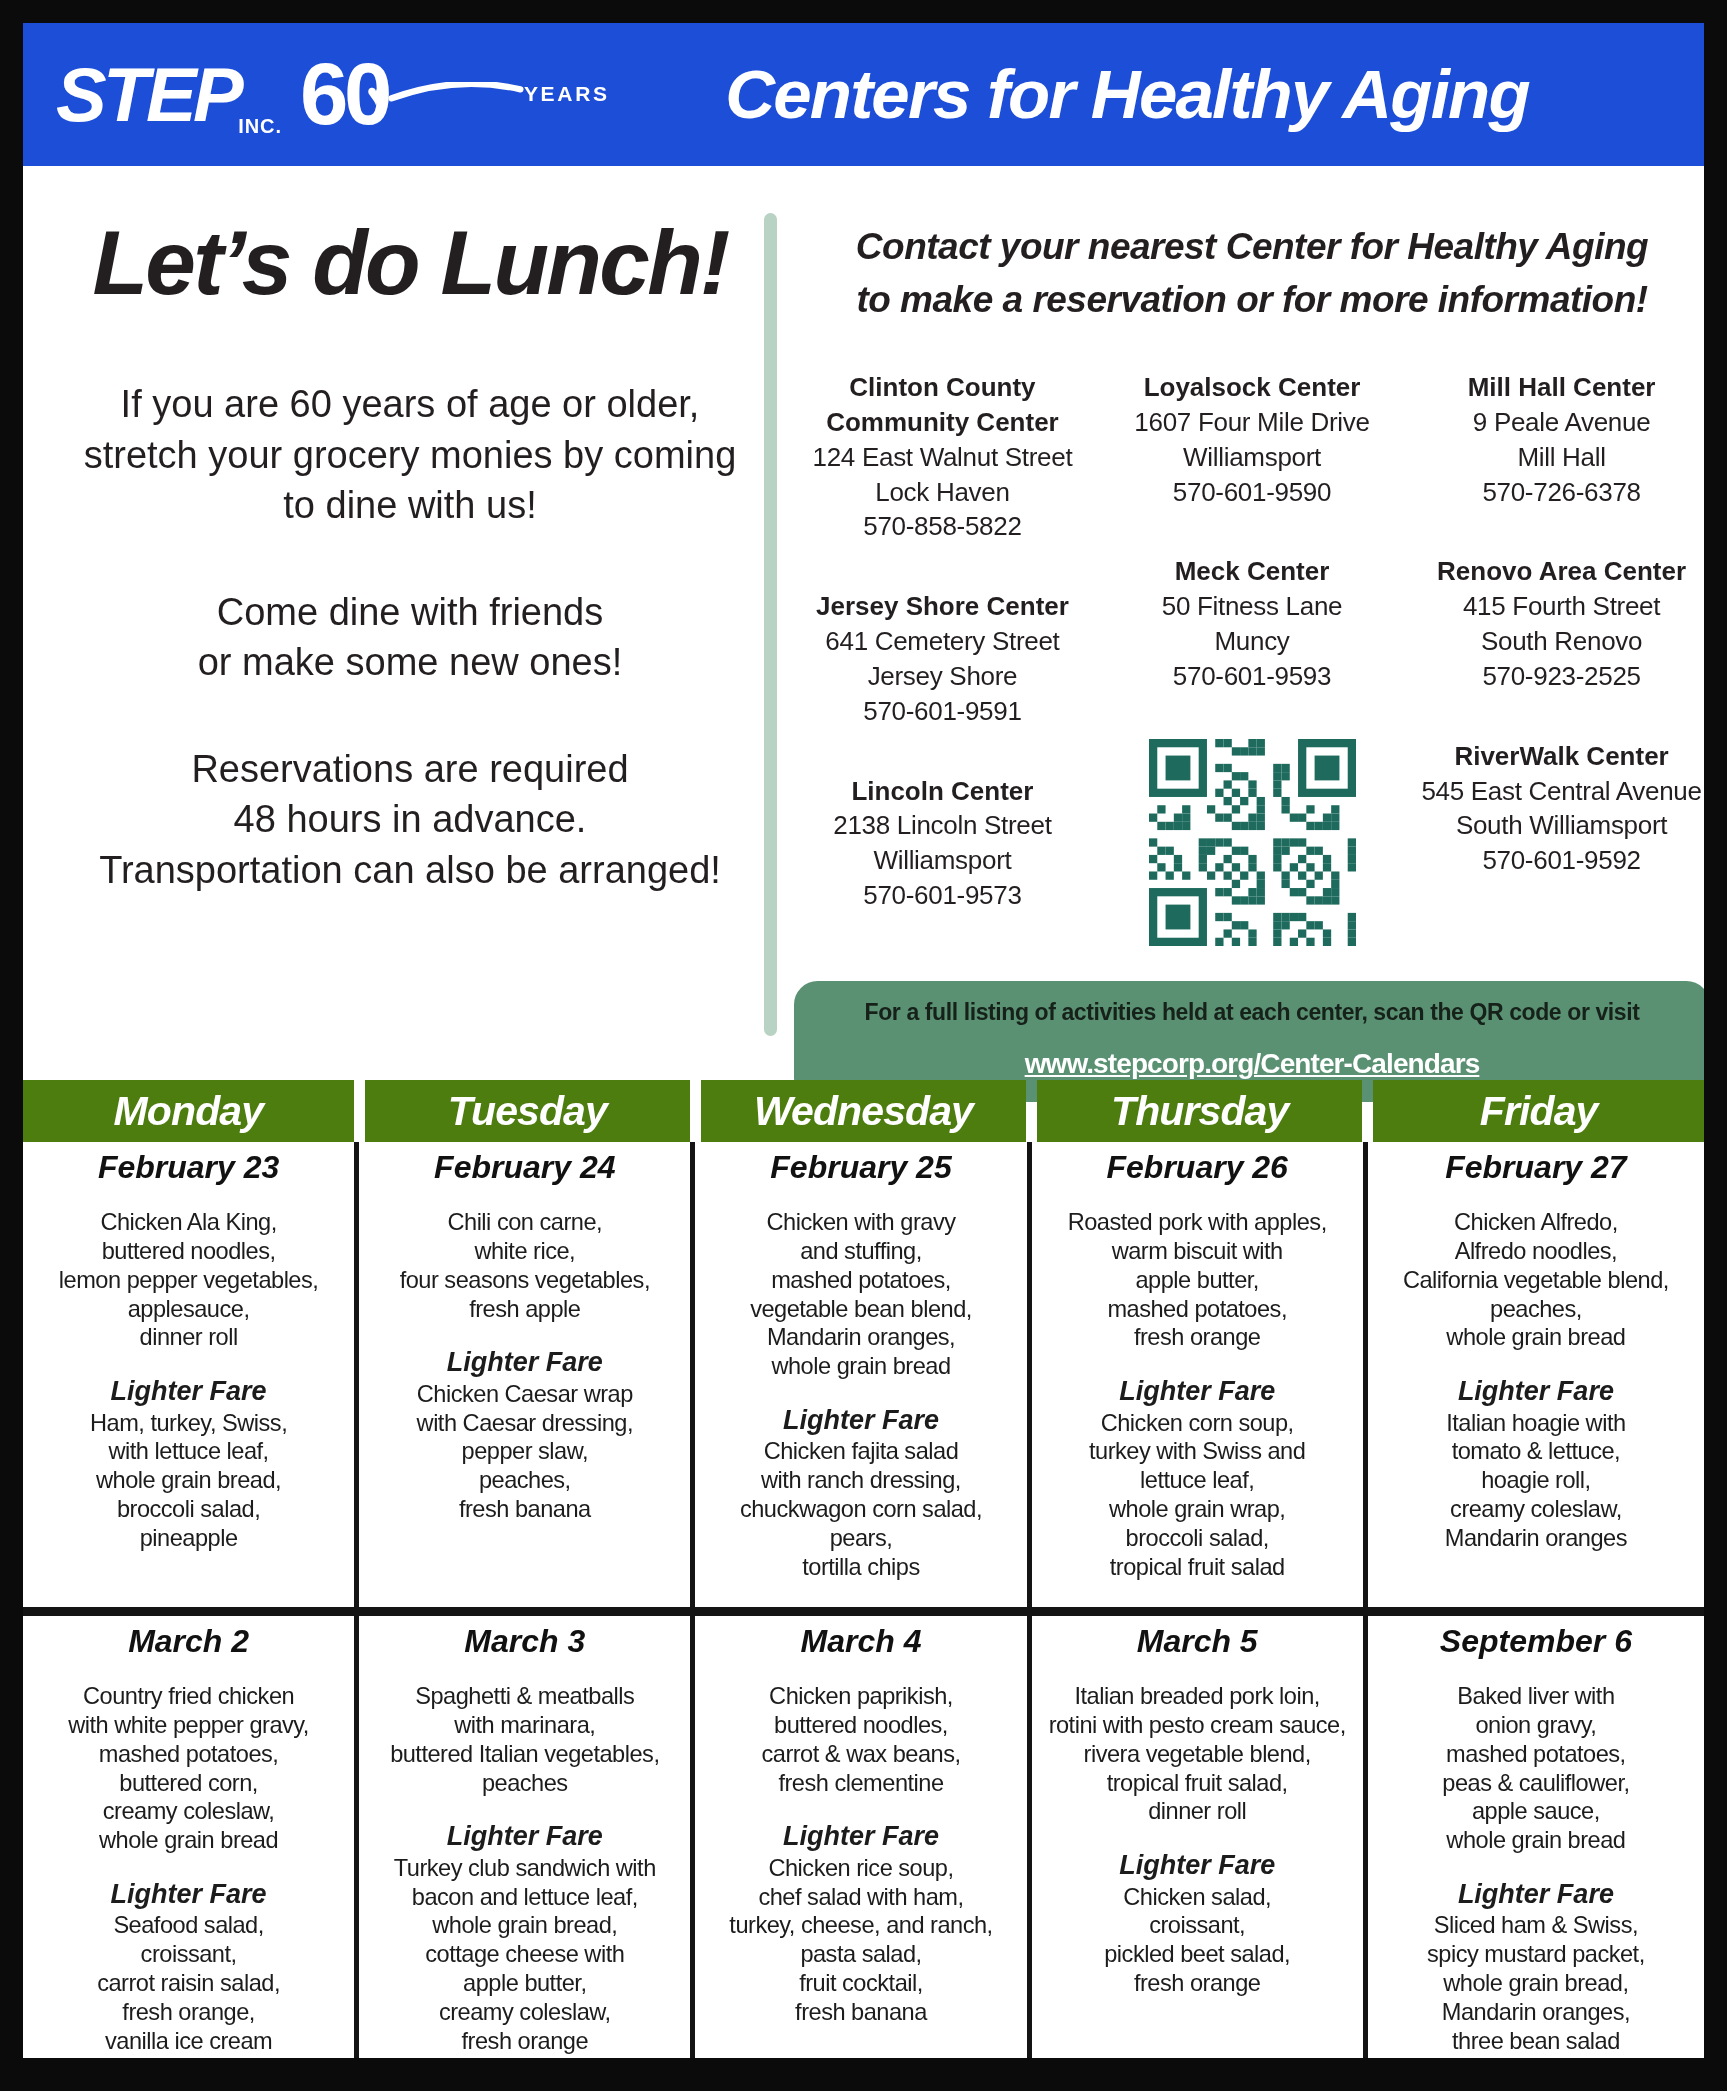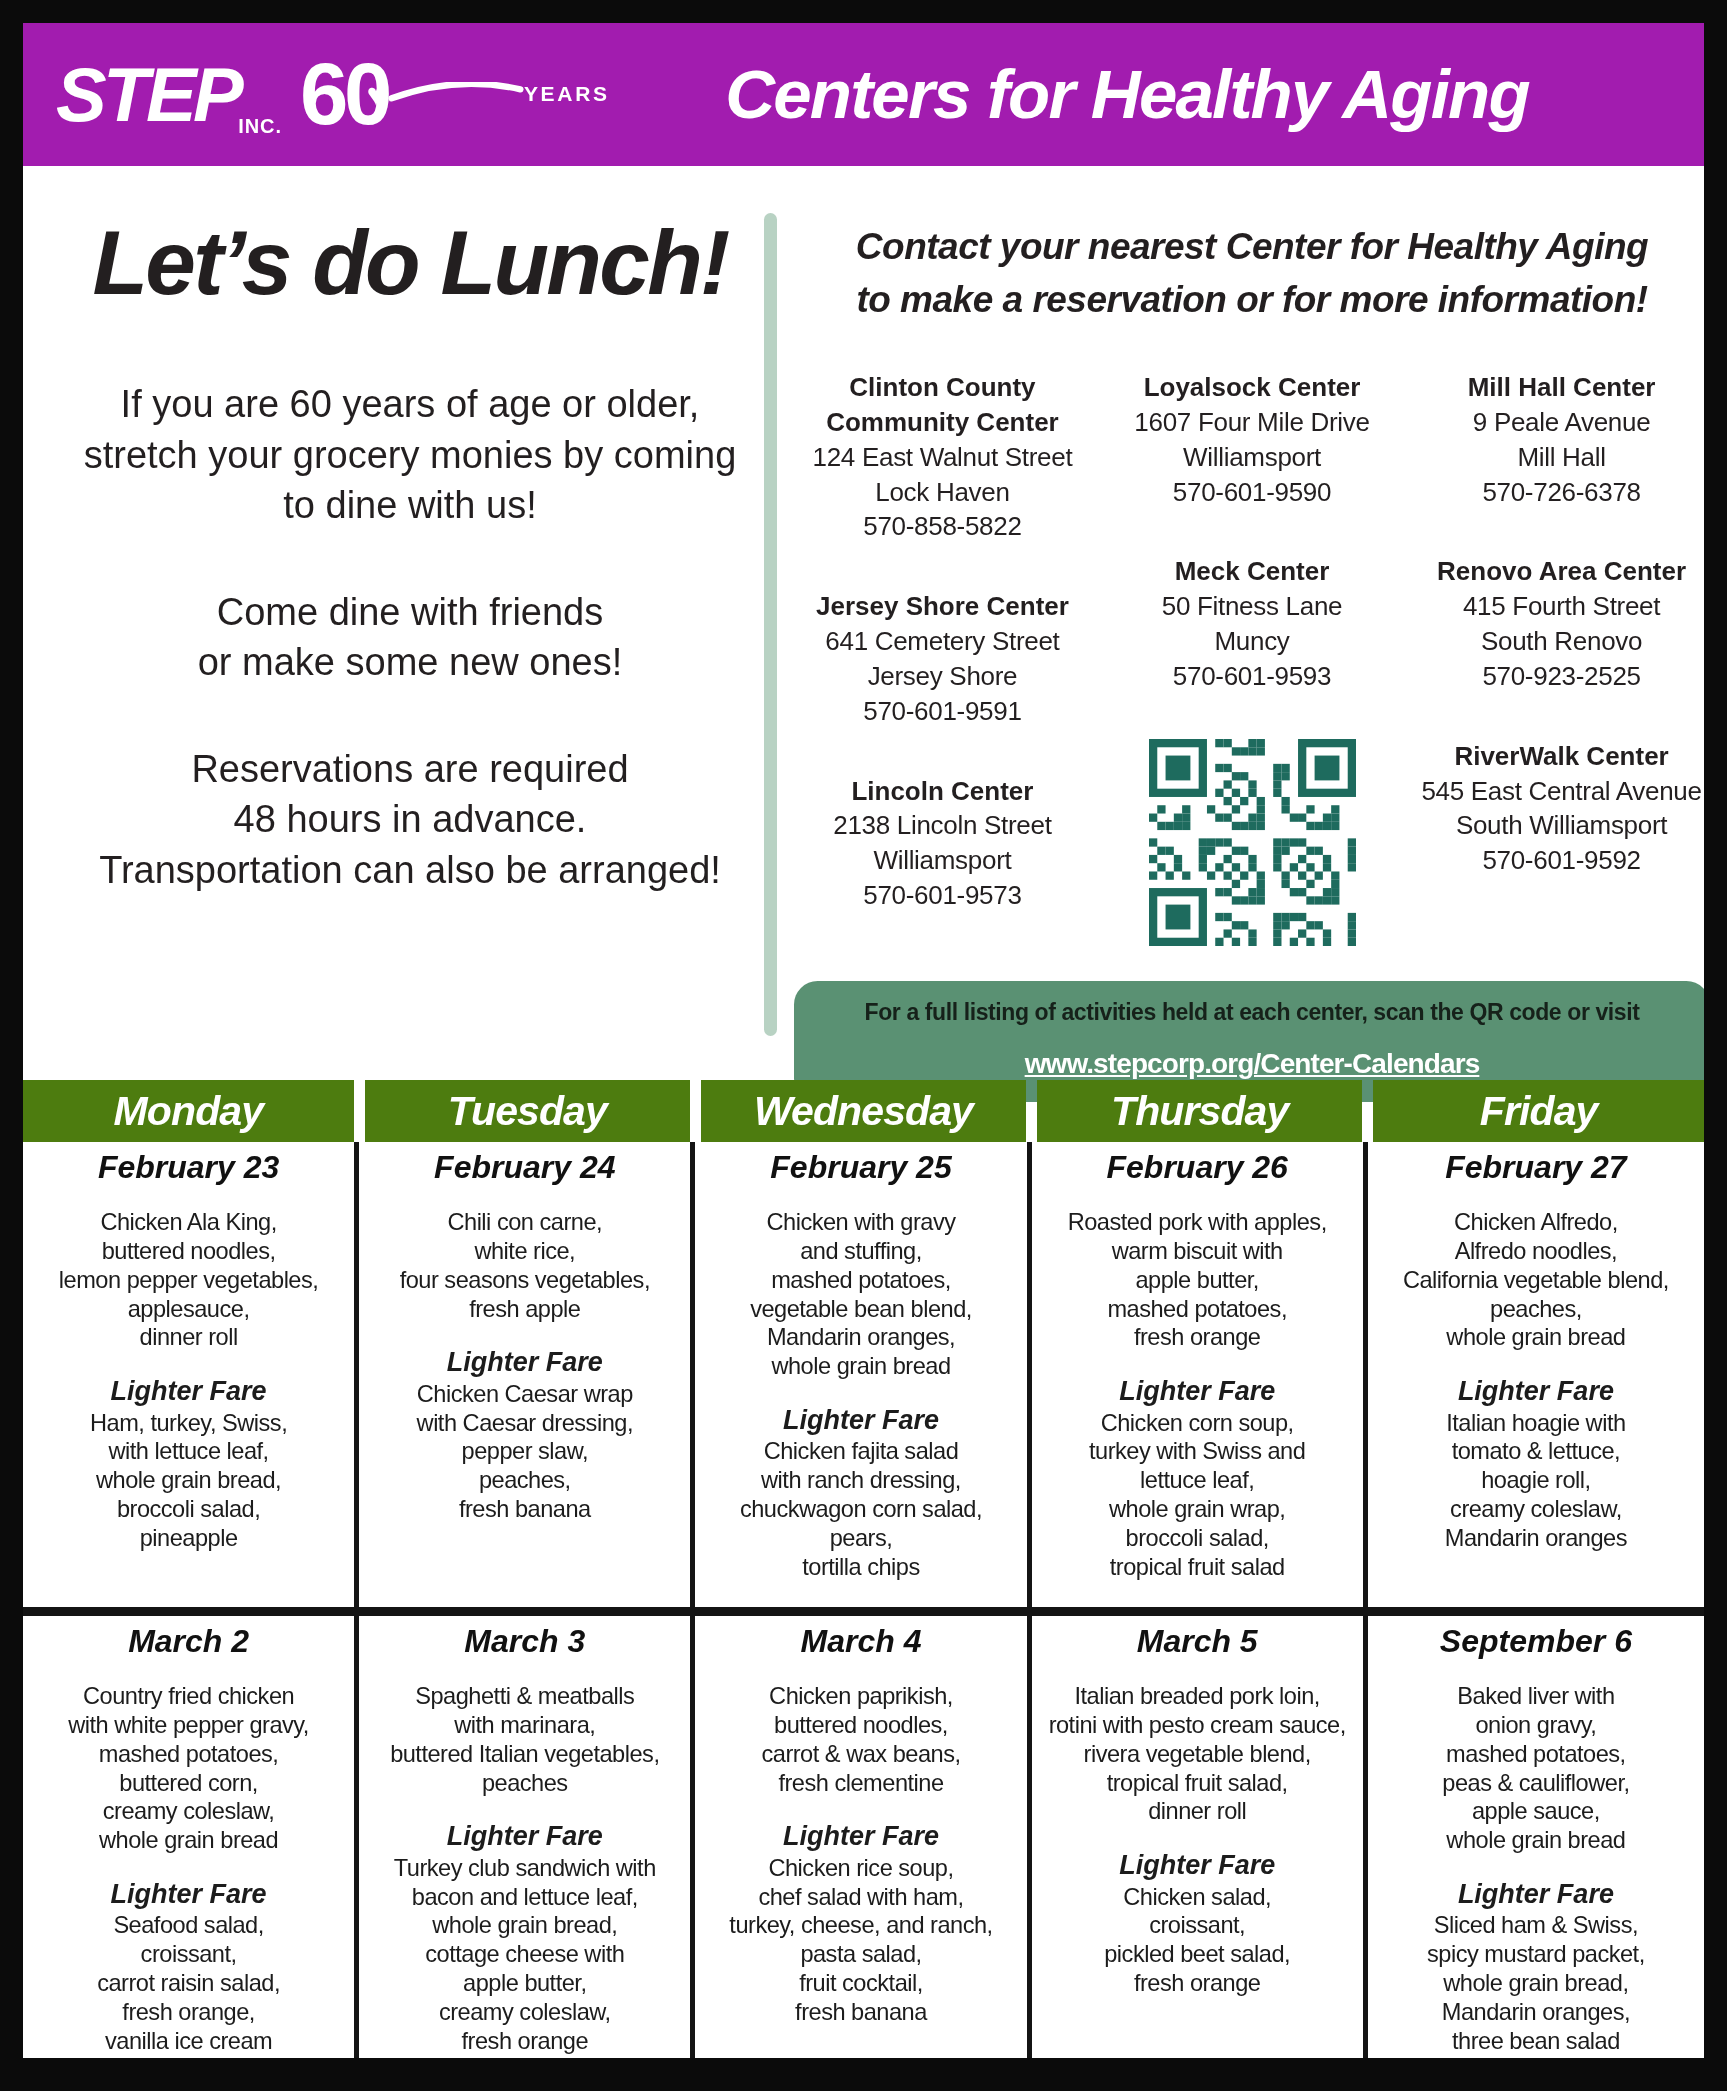--- a/index.html
+++ b/index.html
@@ -1,20 +1,20 @@
 <!DOCTYPE html>
 <html style="font-size:14.5px"><head>
 <meta charset="utf-8">
 <style>
   html,body{margin:0;padding:0;background:#fff;}
   .page{width:1727px;height:2091px;box-sizing:border-box;border:23.6px solid #0b0b0b;border-bottom-width:33px;
         background:#fff;font-family:"Liberation Sans",sans-serif;position:relative;overflow:hidden;}
 
   
-  .header{height:143px;background:#a21caf;display:flex;align-items:center;padding:0 33px;color:#fff;}
+  .header{height:143px;background:#1d4ed8;display:flex;align-items:center;padding:0 33px;color:#fff;}
   .logo{display:flex;align-items:center;width:545px;}
   .step-text{font-size:76px;font-weight:bold;font-style:italic;letter-spacing:-3.6px;line-height:1;}
   .inc{font-size:20px;font-weight:bold;align-self:flex-end;margin:0 3.6px 14.5px -1.8px;letter-spacing:0.9px;}
   .tree-svg{width:95px;height:116px;margin:0 5.5px;}
   .sixty-wrap{position:relative;display:flex;flex-direction:row;align-items:center;margin-left:3.6px;}
   .sixty{font-size:87px;font-weight:bold;line-height:.92;letter-spacing:-4.5px;position:relative;}
   .heart{position:absolute;right:7.3px;top:27px;font-size:31px;color:#fff;font-style:normal;}
   .swoosh{margin-top:-5.5px;}
   .years{font-size:21px;font-weight:bold;letter-spacing:2.7px;margin-top:-1.8px;}
   .header-title{flex:1;text-align:center;font-size:69px;font-weight:bold;font-style:italic;letter-spacing:-1.8px;padding-right:18px;}

